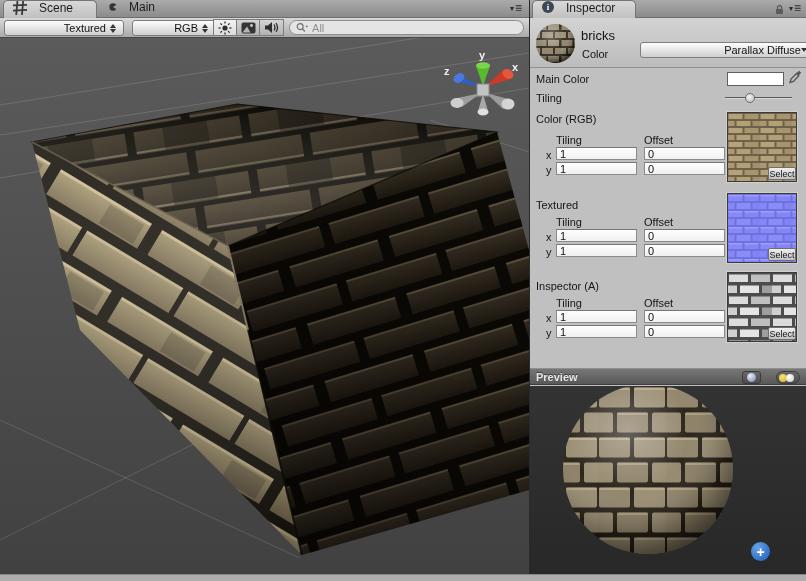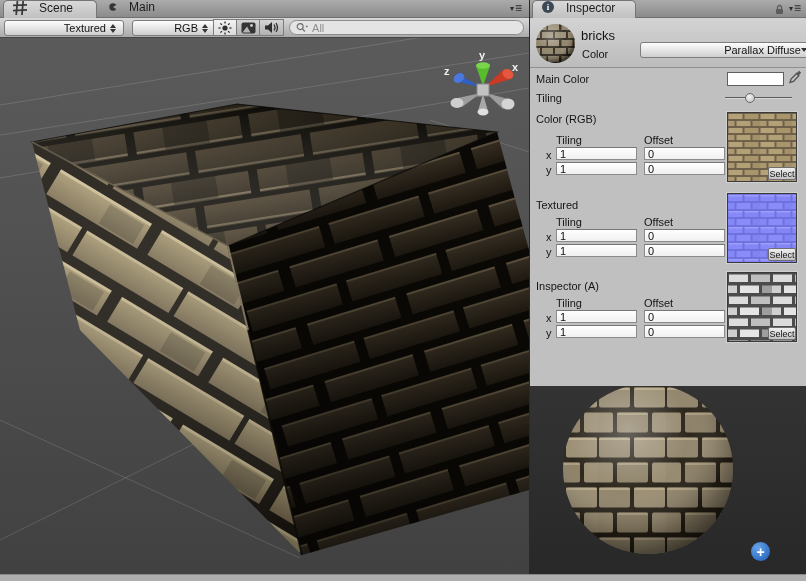--- a/index.html
+++ b/index.html
@@ -432,20 +432,30 @@
         <rect x="-10" y="12.5" width="19" height="7.5" fill="#cfcfcf"></rect>
             <rect x="12" y="12.5" width="19" height="7.5" fill="#e4e4e4"></rect>
             <rect x="34" y="12.5" width="19" height="7.5" fill="#9e9e9e"></rect>
       </pattern>
         </defs>
       <rect width="68" height="68" fill="url(#pHeight)"></rect>
     </svg>
     <div class="select-btn">Select</div>
   </div>
 
+  <div id="preview-header">
+    <span id="preview-title">Preview</span>
+    <div id="preview-sphere-btn">
+      <span class="ball"></span>
+    </div>
+    <div id="preview-light-btn">
+      <span class="dot-y"></span>
+      <span class="dot-w"></span>
+    </div>
+  </div>
 
   <div id="preview-area">
     <svg width="276" height="188" viewBox="0 0 276 188">
       <defs>
         <pattern id="pSphere" width="68" height="50" patternUnits="userSpaceOnUse">
           <rect width="68" height="50" fill="#241e14"></rect>
           <rect x="1" y="1.5" width="31" height="20" rx="2" fill="#8f8268"></rect>
           <rect x="36" y="1.5" width="31" height="20" rx="2" fill="#988b70"></rect>
           <rect x="-16" y="26.5" width="31" height="20" rx="2" fill="#93866b"></rect>
           <rect x="19" y="26.5" width="31" height="20" rx="2" fill="#8a7d63"></rect>

